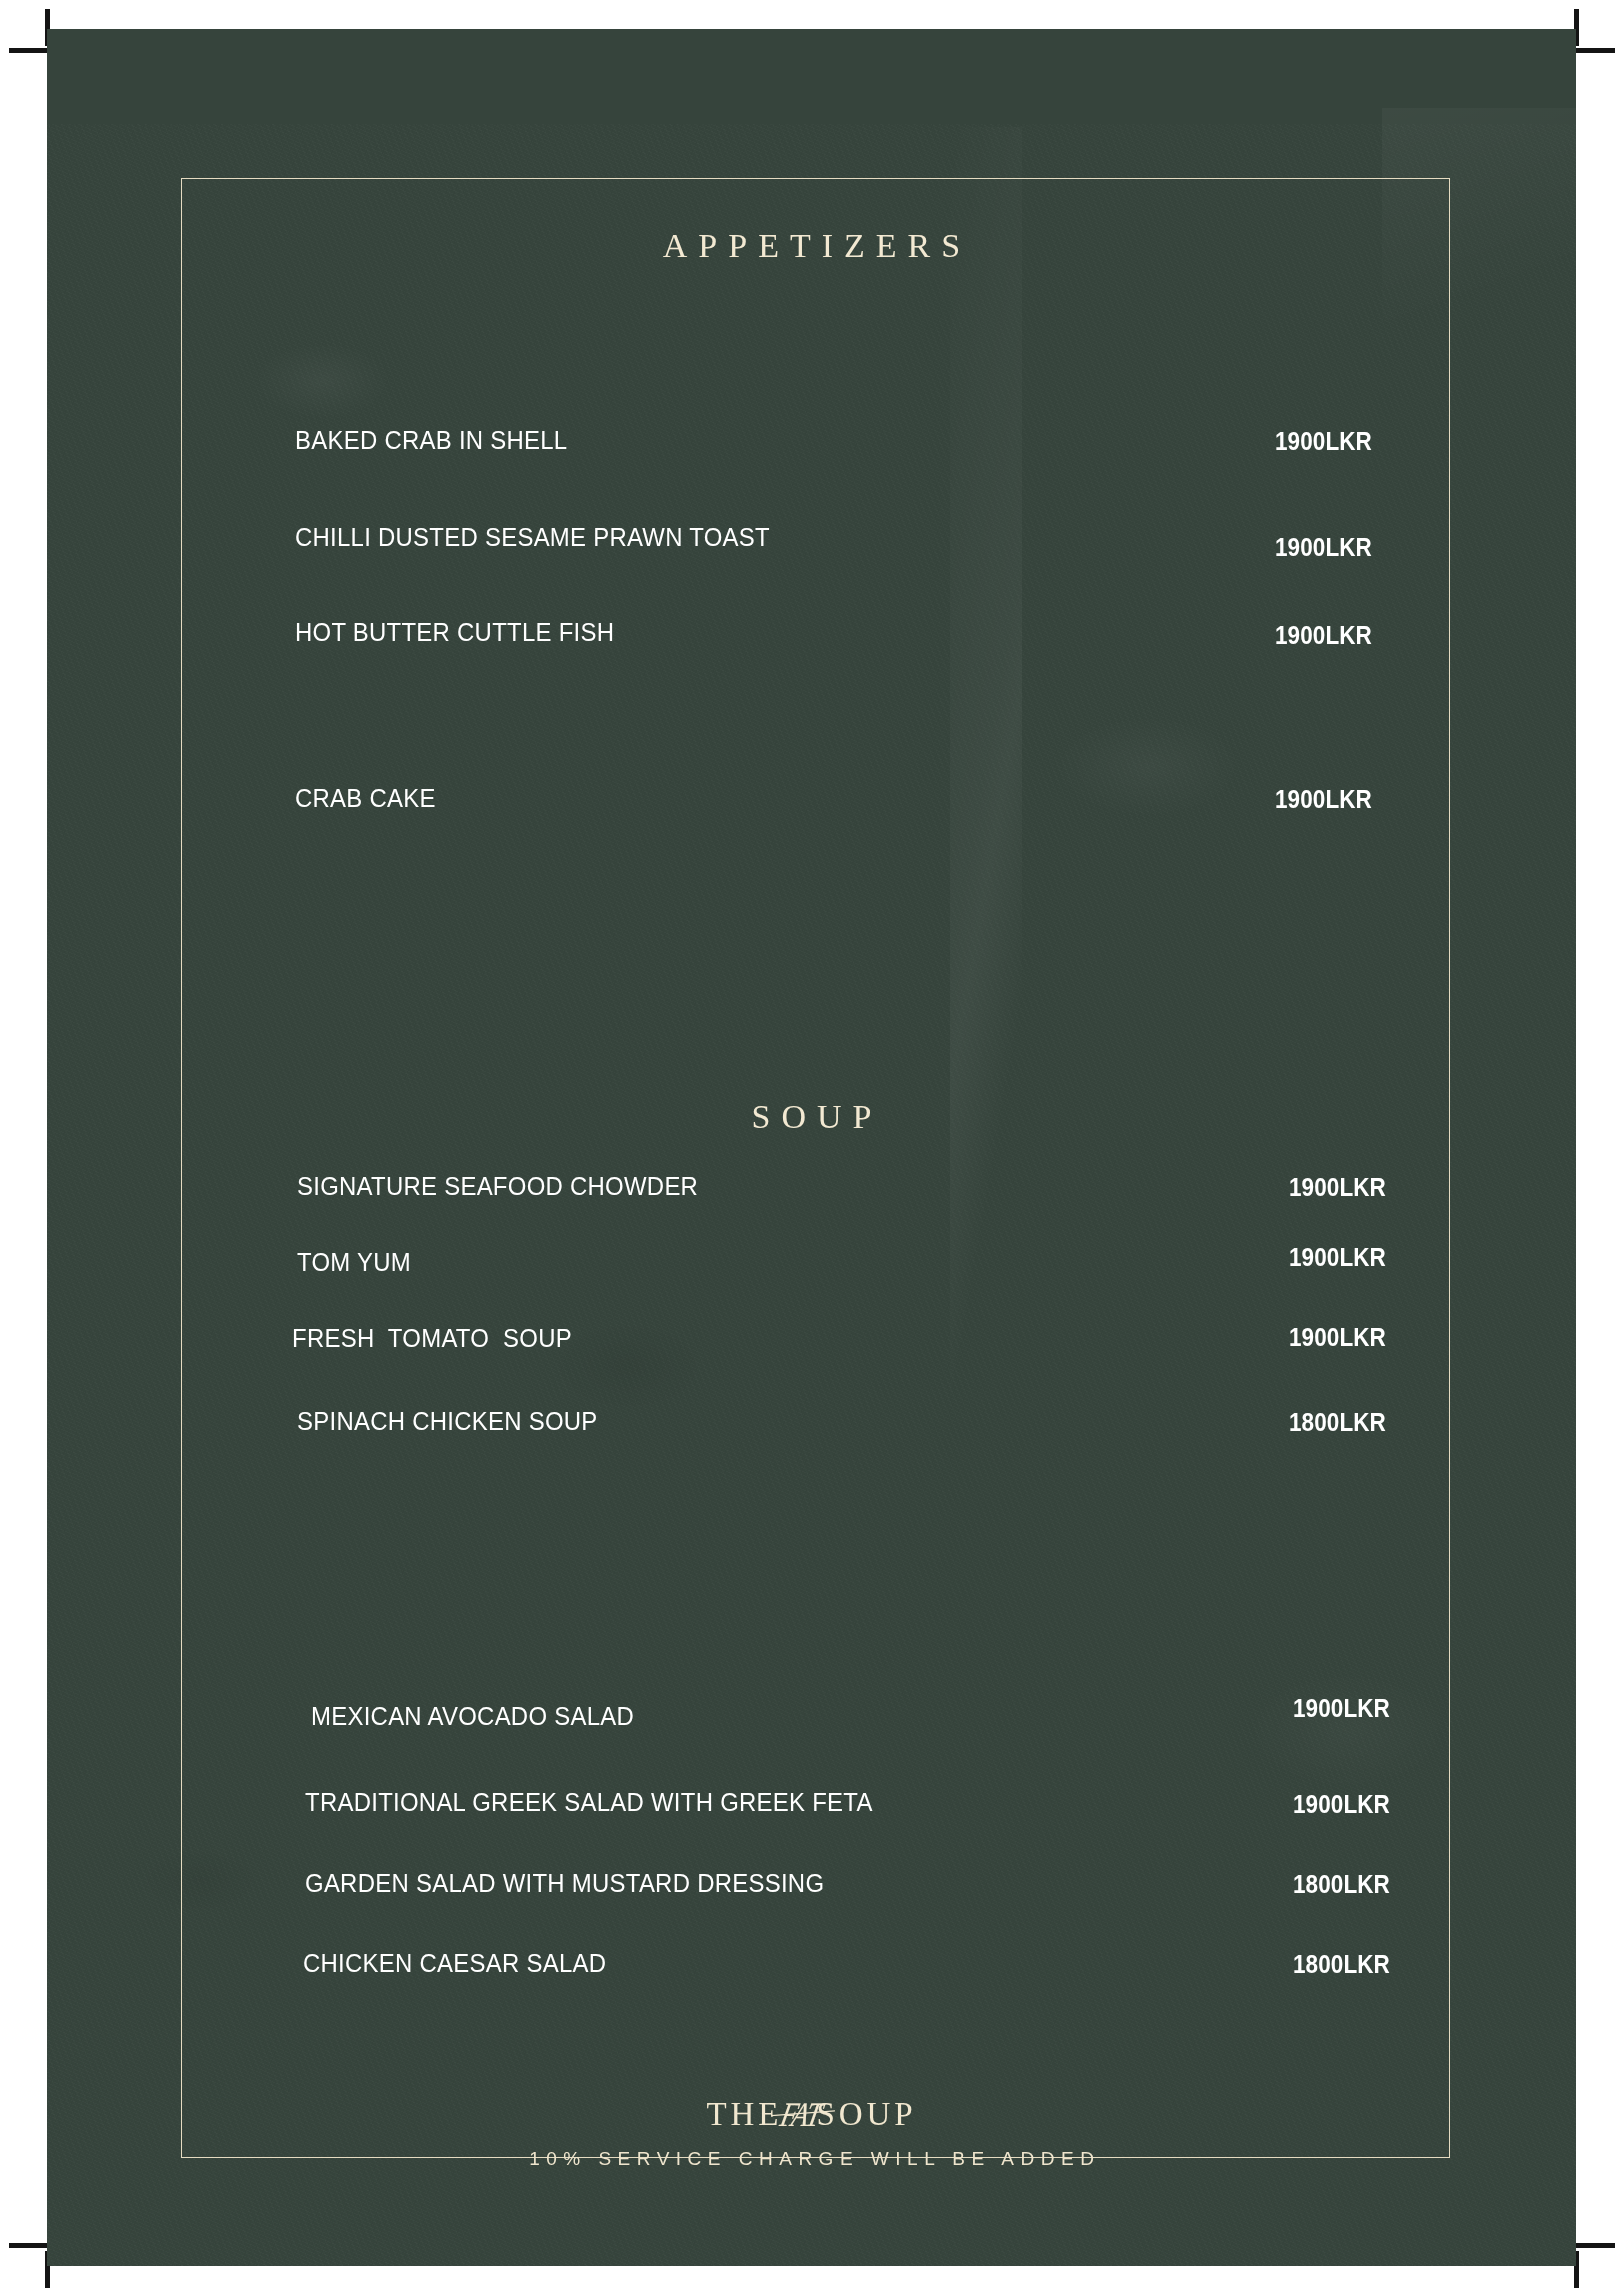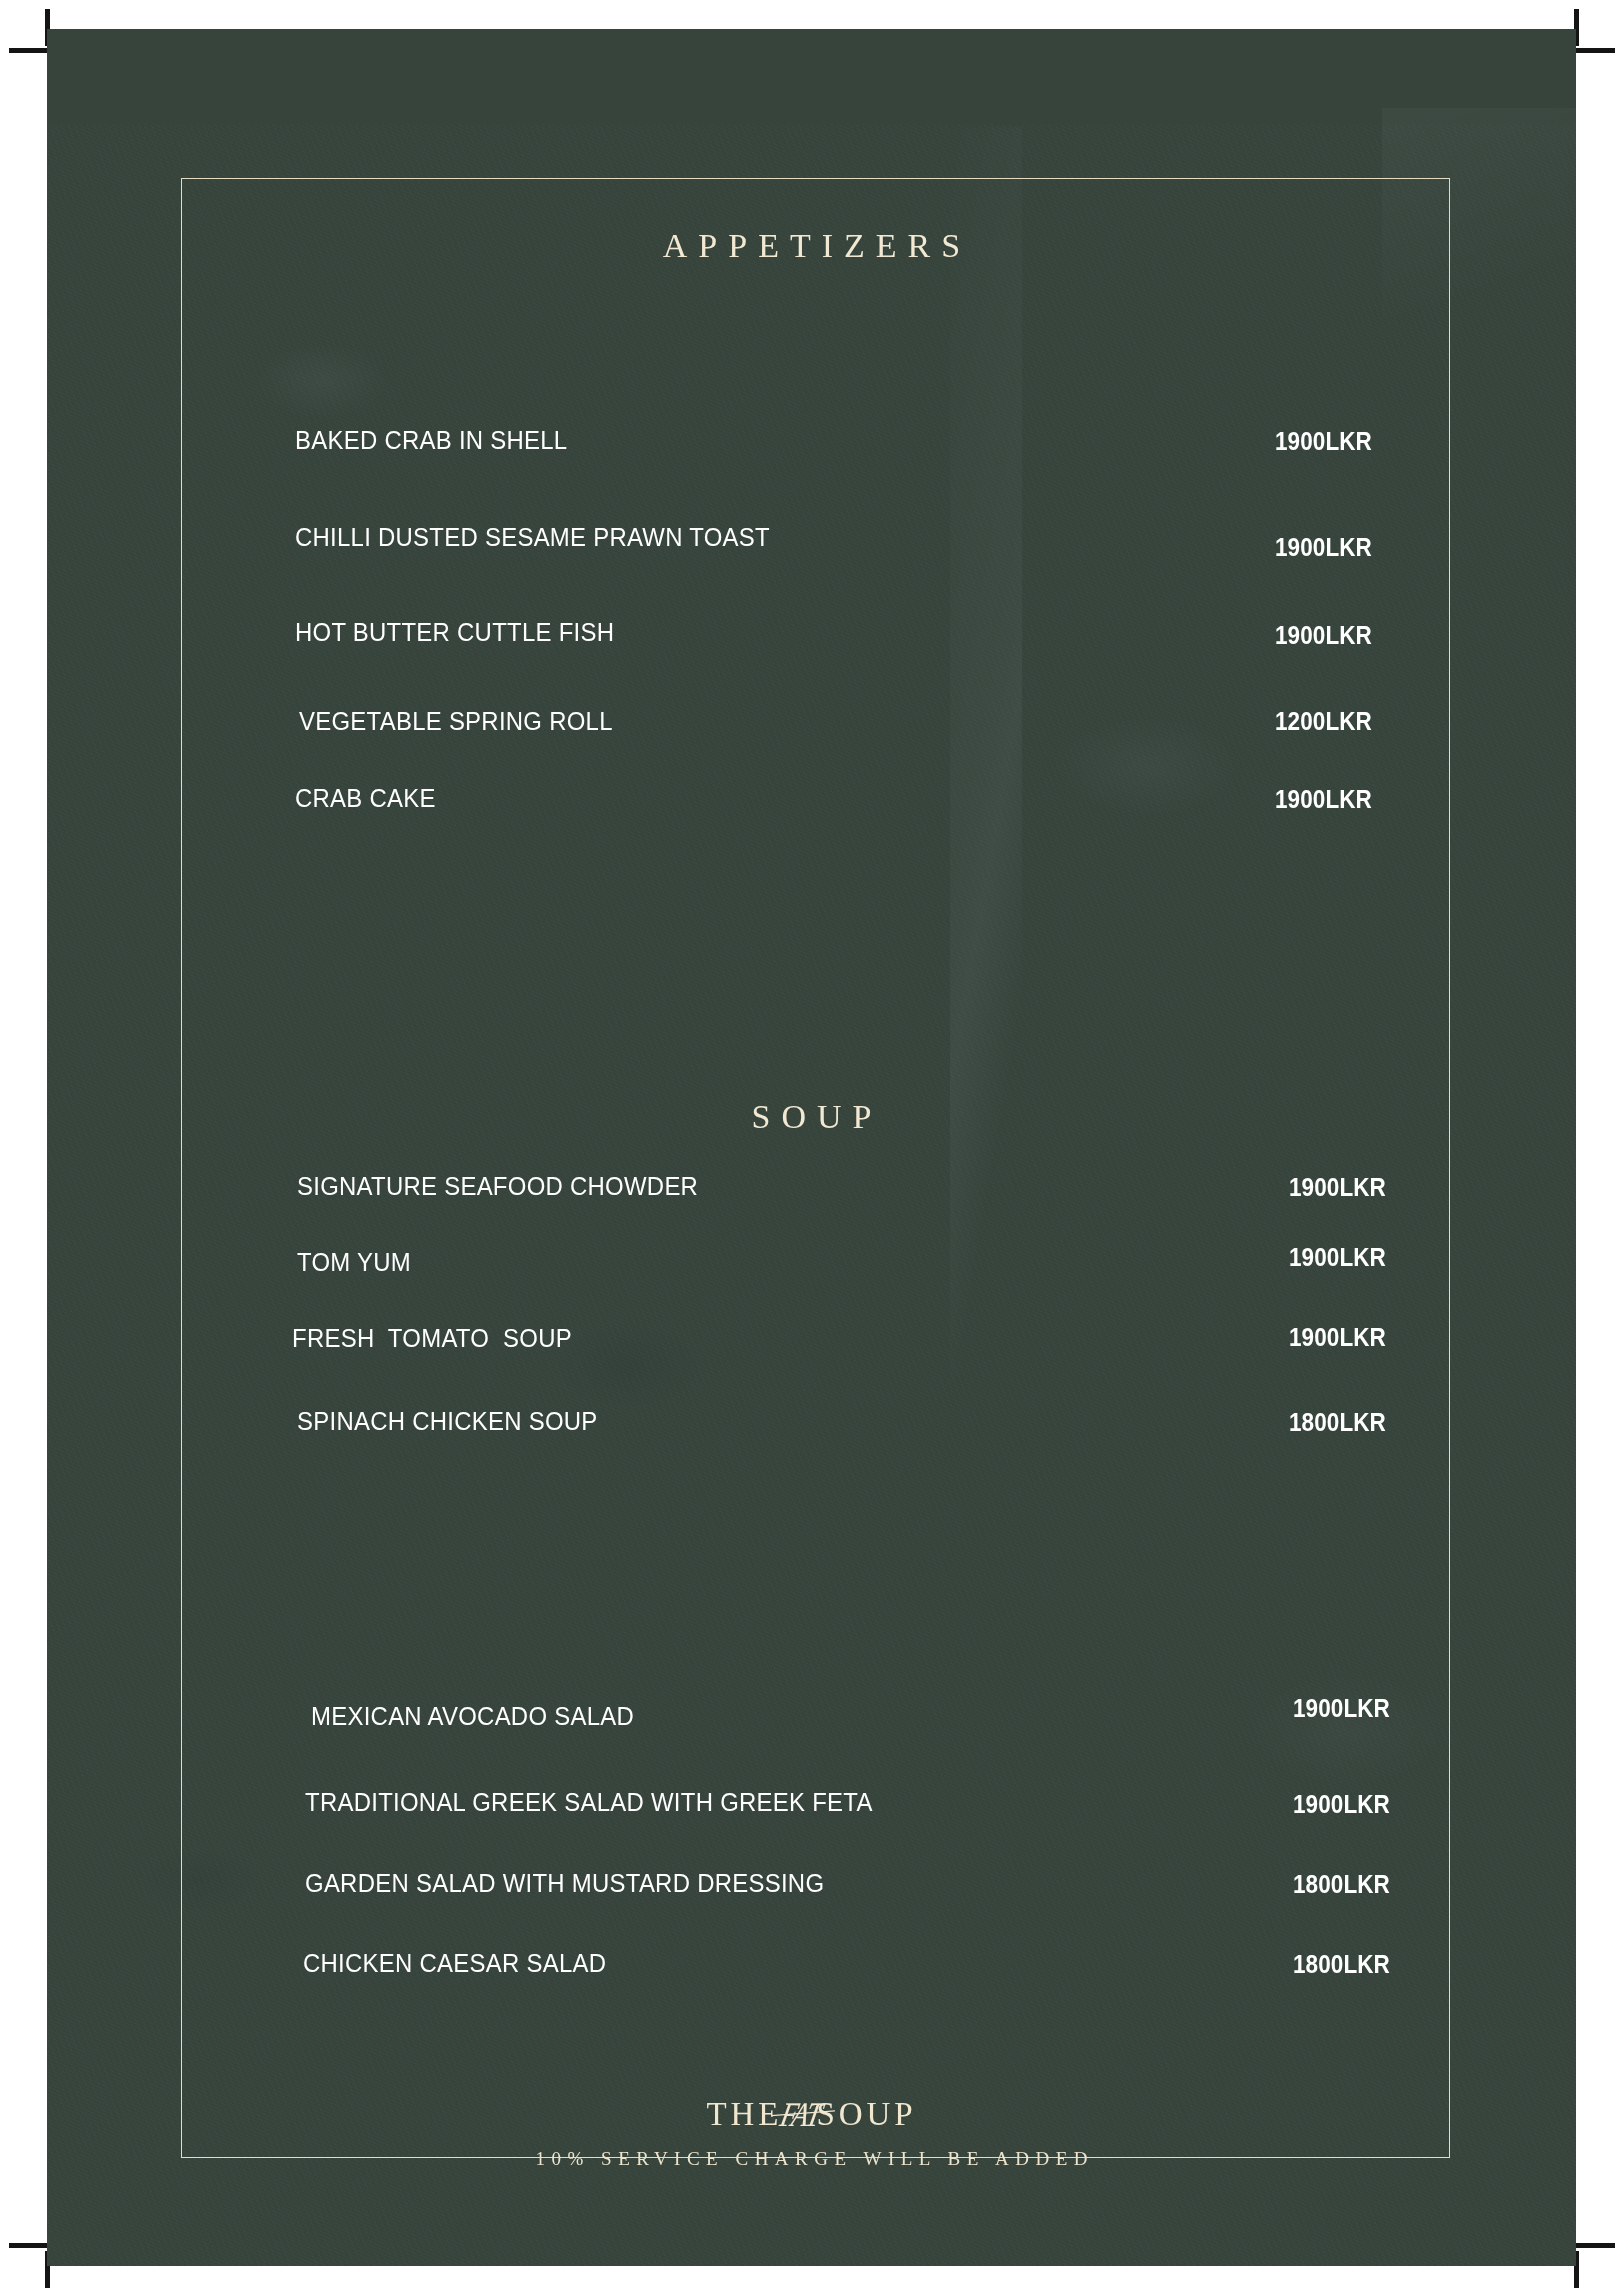--- a/index.html
+++ b/index.html
@@ -181,21 +181,21 @@
     background: #F1E7CF;
     transform: rotate(-3.5deg);
   }
   .service-note {
     position: absolute;
     top: 2119px;
     width: 1529px;
     left: 0;
     text-align: center;
     color: #EFE5CD;
-    font-family: Liberation Serif, serif;
+    font-family: Liberation Sans, sans-serif;
     font-size: 19px;
     letter-spacing: 6.5px;
     text-indent: 6.5px;
     white-space: nowrap;
   }
 </style>
 </head>
 <body>
 
 <div class="crop-mark cm-tl-v"></div>
@@ -222,24 +222,20 @@
     </div>
     <div class="menu-row">
       <span class="item-name" style="left:220px; top:493px;">CHILLI DUSTED SESAME PRAWN TOAST</span>
       <span class="item-price" style="left:1200px; top:504px;">1900LKR</span>
     </div>
     <div class="menu-row">
       <span class="item-name" style="left:220px; top:588px;">HOT BUTTER CUTTLE FISH</span>
       <span class="item-price" style="left:1200px; top:592px;">1900LKR</span>
     </div>
     <div class="menu-row">
-      <span class="item-name" style="left:224px; top:677px;">VEGETABLE SPRING ROLL</span>
-      <span class="item-price" style="left:1200px; top:678px;">1200LKR</span>
-    </div>
-    <div class="menu-row">
       <span class="item-name" style="left:220px; top:754px;">CRAB CAKE</span>
       <span class="item-price" style="left:1200px; top:756px;">1900LKR</span>
     </div>
 
     <div class="section-heading" id="heading-soup">SOUP</div>
 
     <div class="menu-row">
       <span class="item-name" style="left:222px; top:1142px;">SIGNATURE SEAFOOD CHOWDER</span>
       <span class="item-price" style="left:1214px; top:1144px;">1900LKR</span>
     </div>

